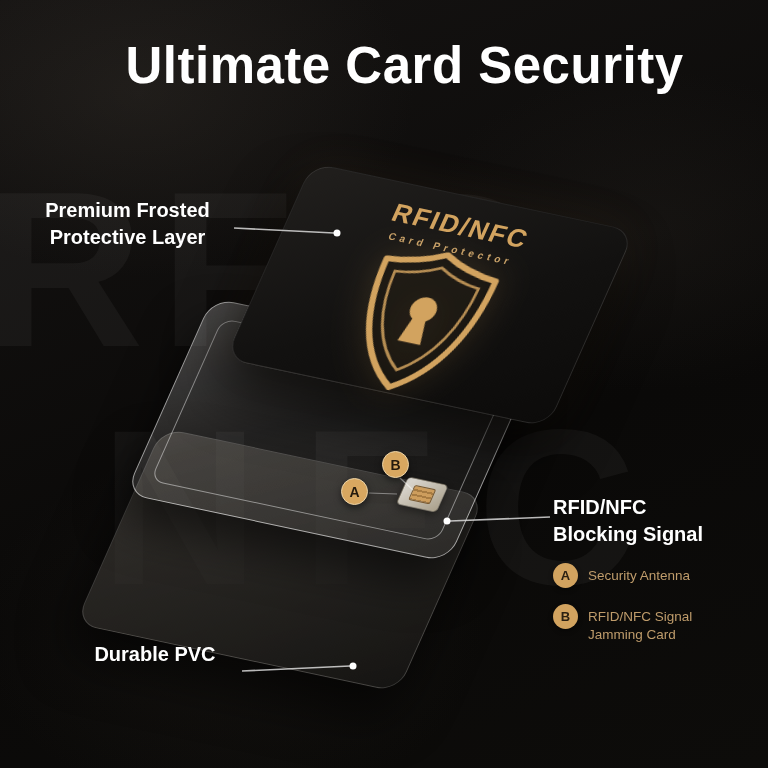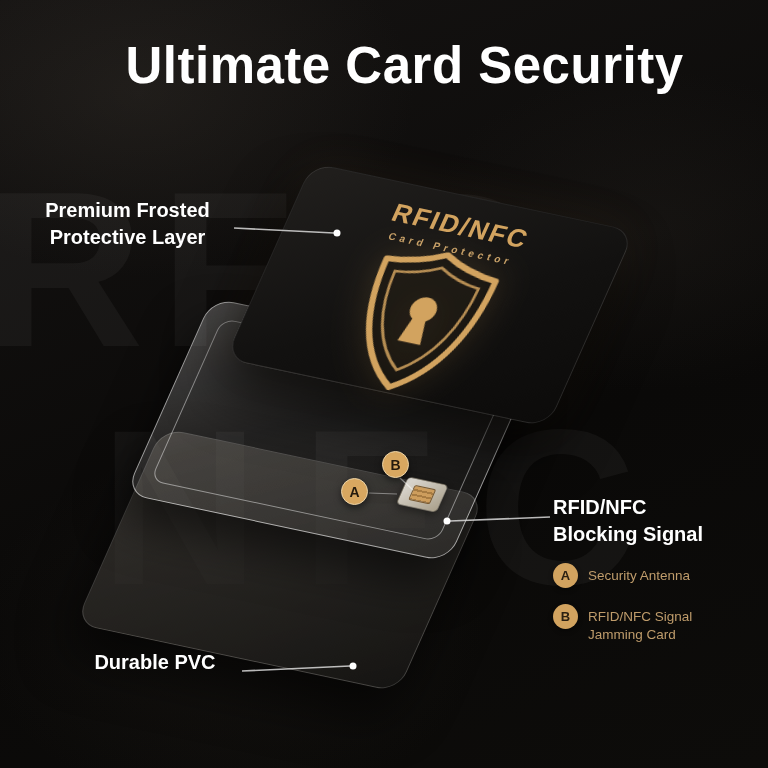--- a/index.html
+++ b/index.html
@@ -50,21 +50,21 @@
     background: linear-gradient(150deg, rgba(97,92,84,.45), rgba(42,40,37,.78) 55%, rgba(23,22,20,.88));
     border:1px solid rgba(255,255,255,.15);
     box-shadow: 0 28px 50px rgba(0,0,0,.6); }
 
   .overlay { position:absolute; inset:0; pointer-events:none; }
 
   .callout { position:absolute; font-weight:700; color:#fff; line-height:1.35; }
   .callout span { display:block; }
   .callout-premium { left:25px; top:197px; width:205px; text-align:center; font-size:20px; }
   .callout-blocking { left:553px; top:494px; font-size:20px; }
-  .callout-pvc { left:70px; top:641px; width:170px; text-align:center; font-size:20px;margin-top:8px; }
+  .callout-pvc { left:70px; top:641px; width:170px; text-align:center; font-size:20px; }
 
   .marker { position:absolute; width:27px; height:27px; border-radius:50%;
     background:#d8a760; border:1px solid #ecd3a6; color:#241a0d; font-size:14px; font-weight:800;
     display:flex; align-items:center; justify-content:center; box-shadow:0 3px 7px rgba(0,0,0,.5); }
   .marker-a { left:341px; top:478px; }
   .marker-b { left:382px; top:451px; }
 
   .legend { position:absolute; left:553px; top:563px; display:flex; flex-direction:column; gap:16px; }
   .legend-row { display:flex; align-items:flex-start; gap:10px; }
   .legend-badge { width:25px; height:25px; border-radius:50%; background:#d2a35f; color:#2b2012;

